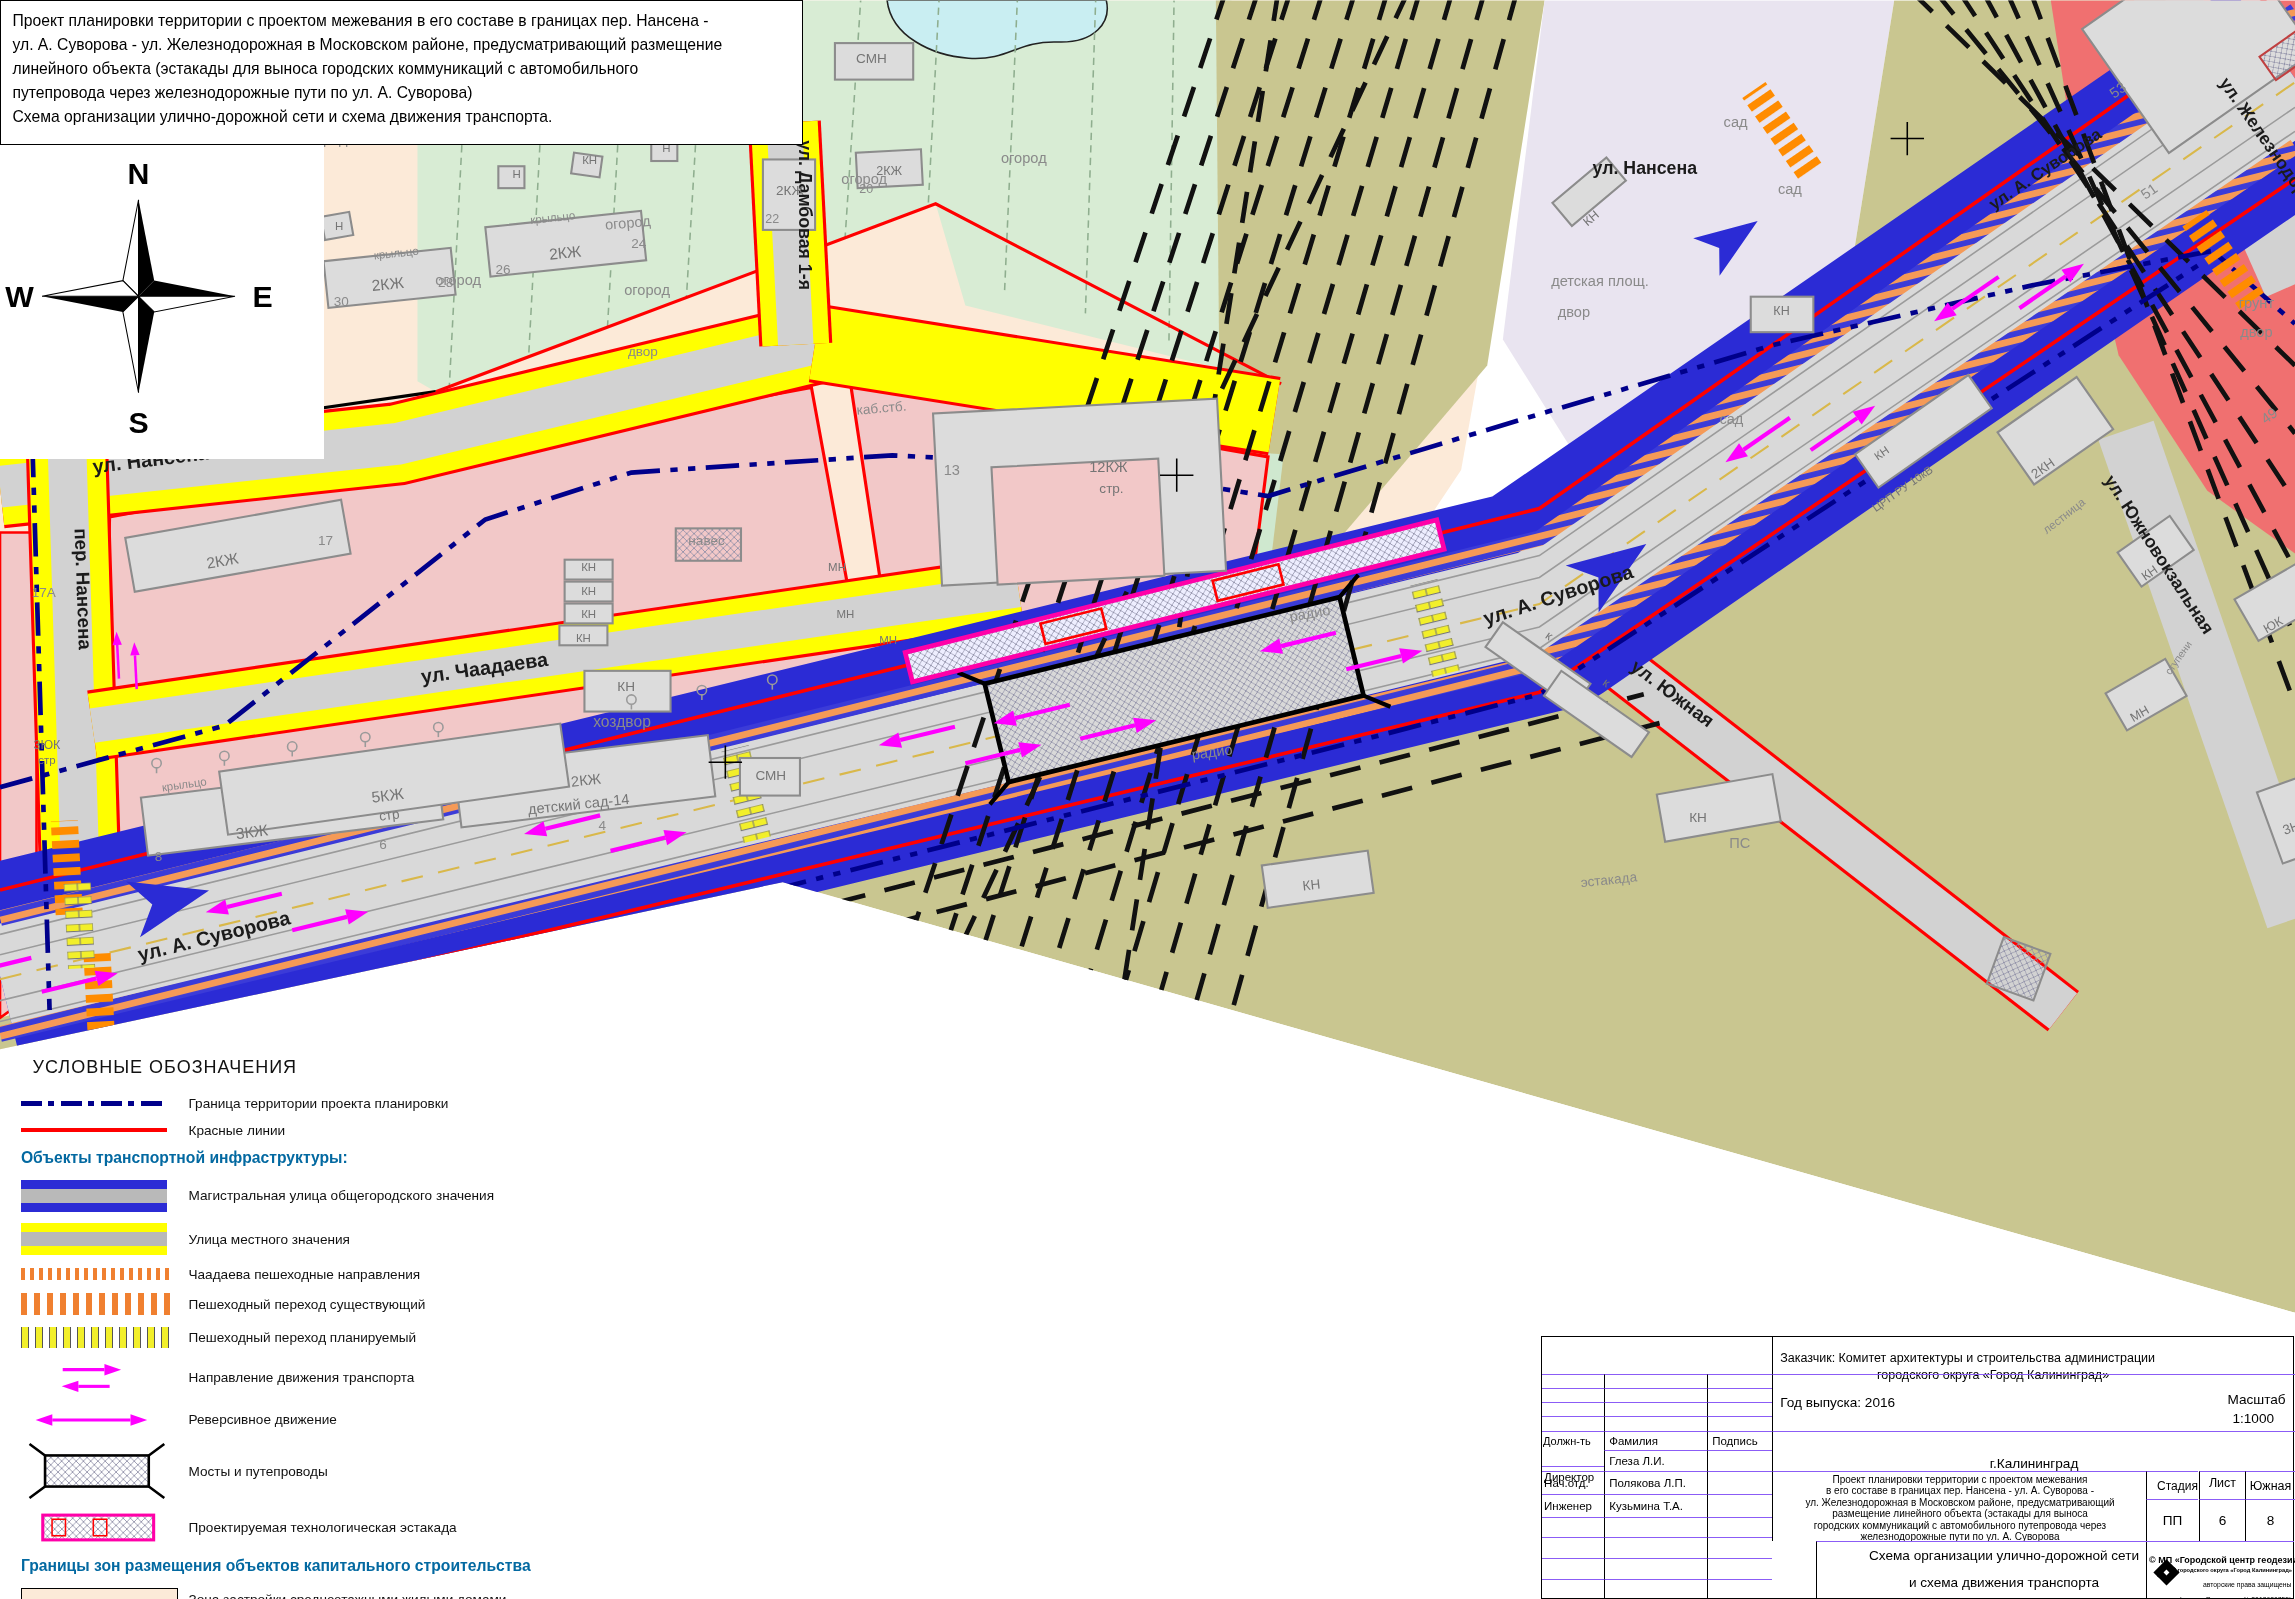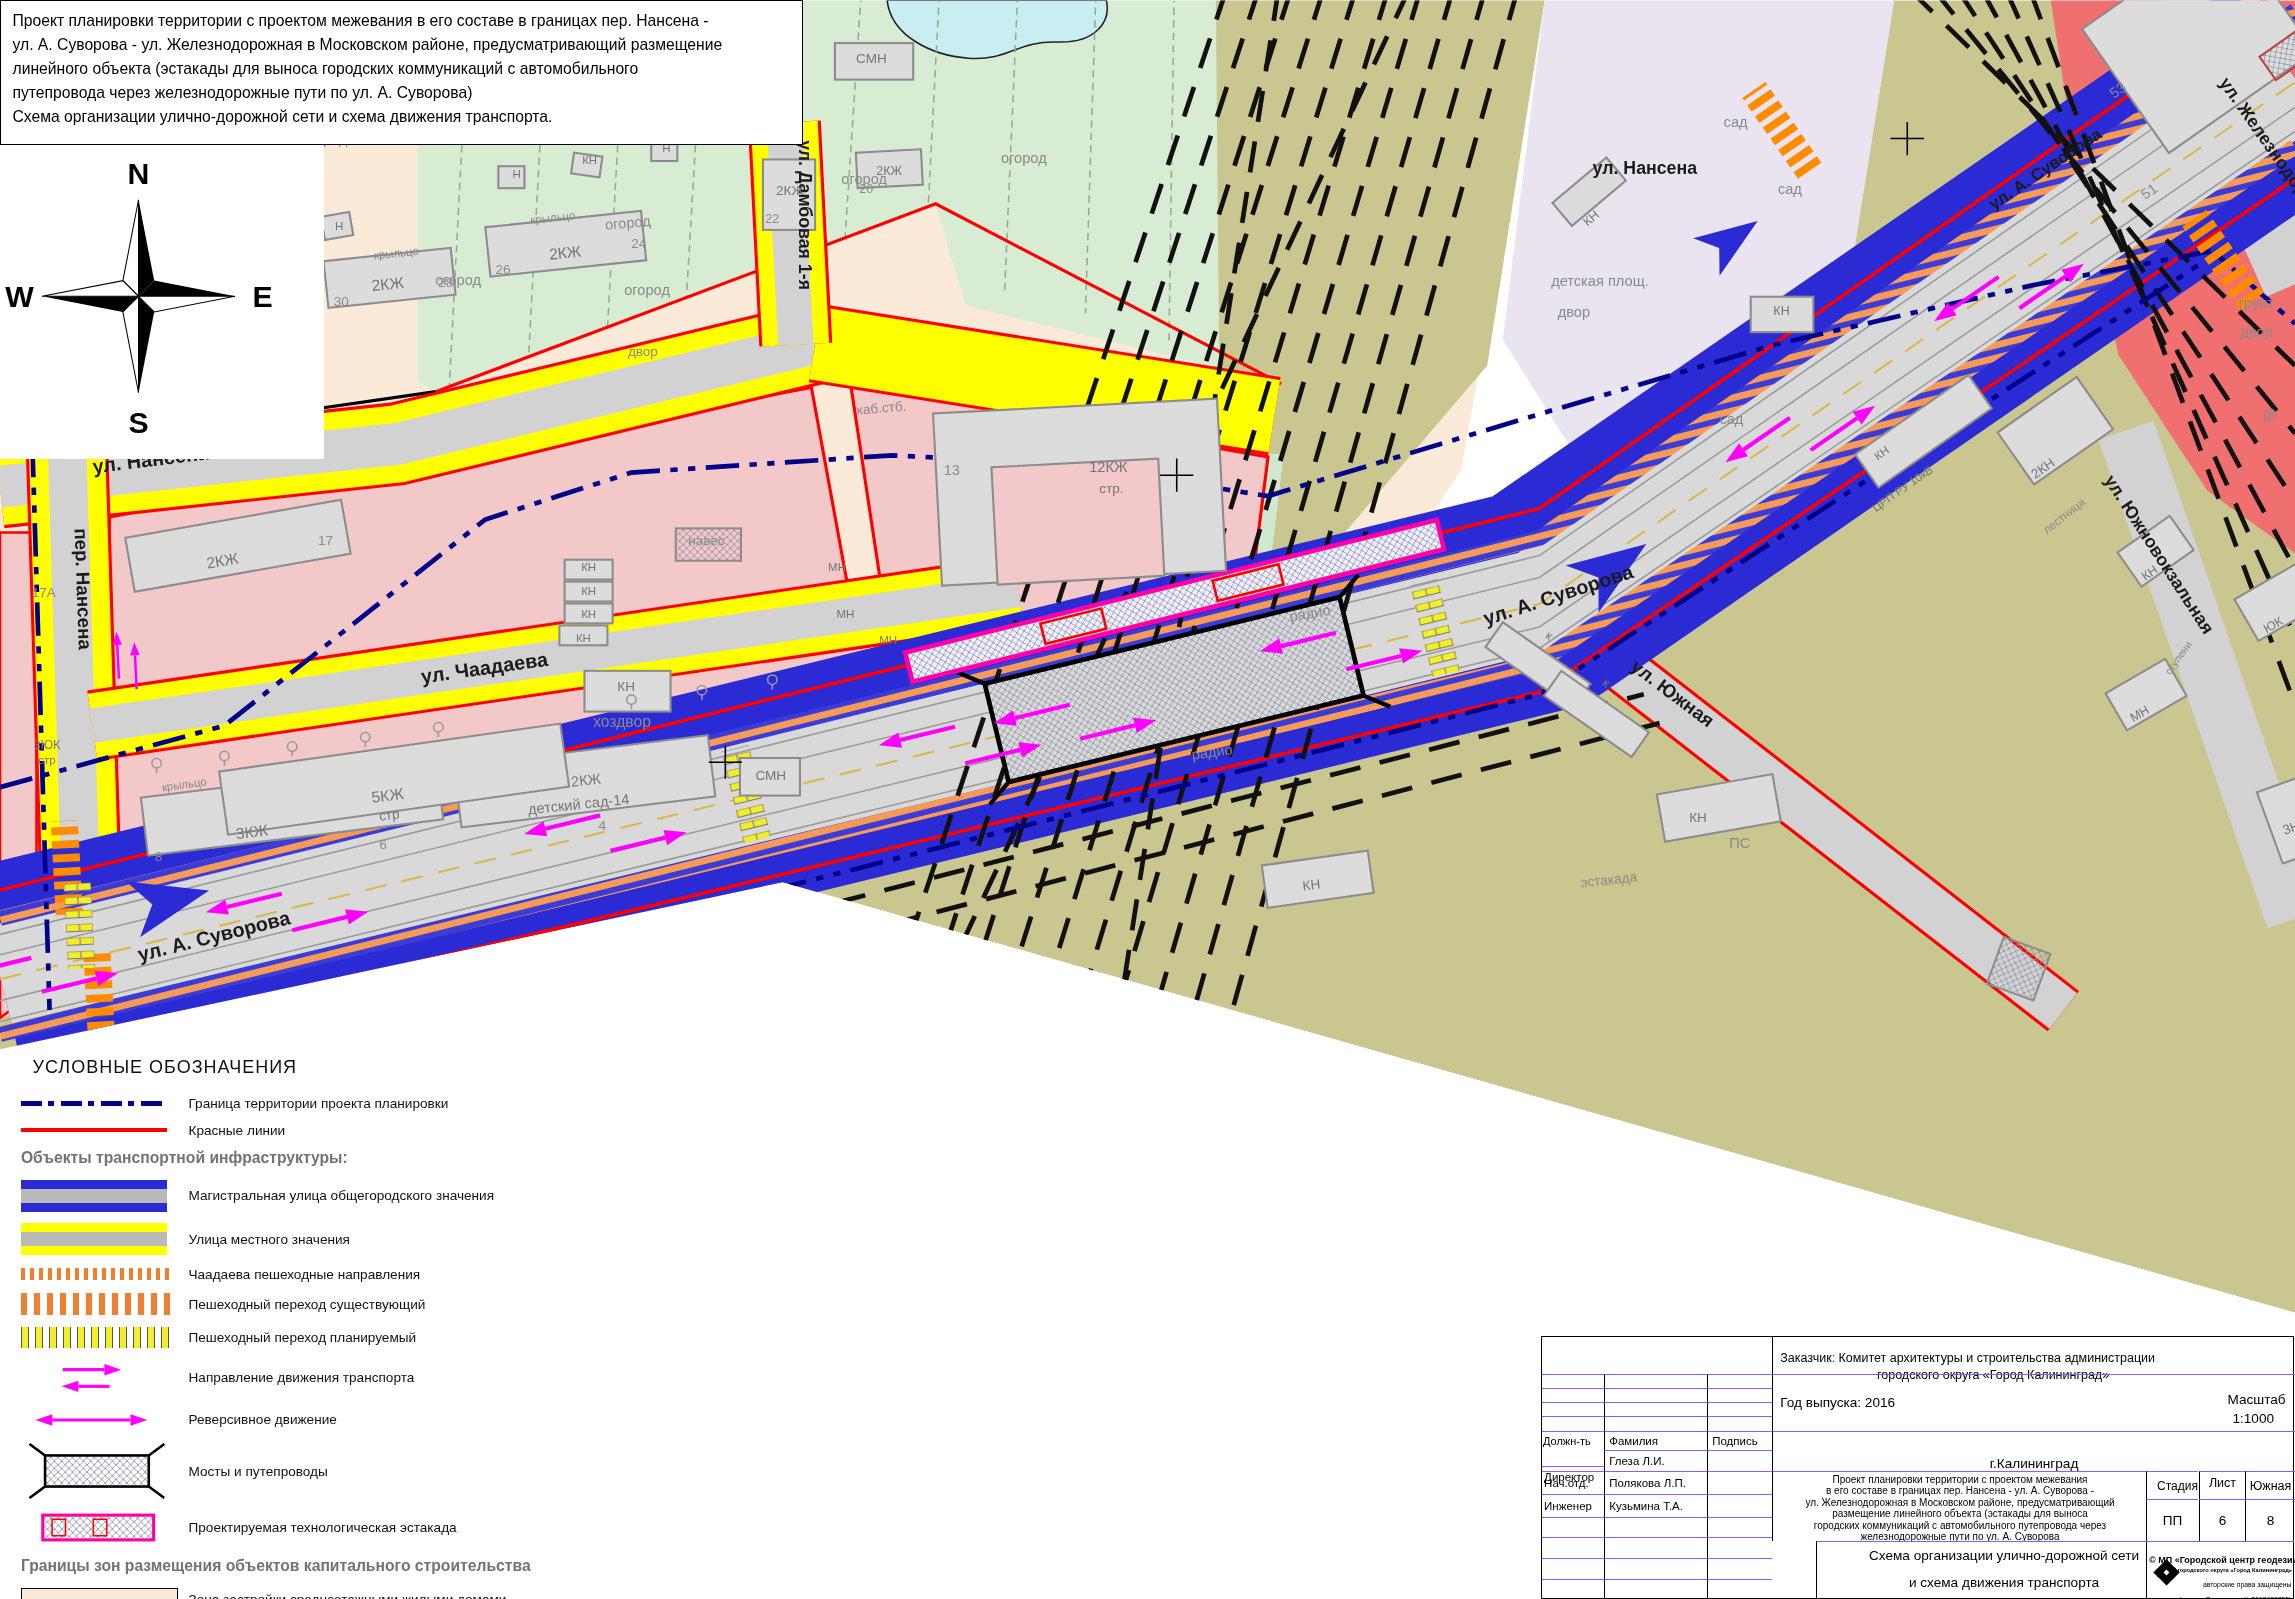--- a/index.html
+++ b/index.html
@@ -16,21 +16,21 @@
   .titlebox{left:0;top:0;width:803px;height:145px;background:#fff;border:1px solid #000;
             box-sizing:border-box;padding:8.4px 11.5px;font-size:15.7px;line-height:24px;color:#000;}
   .compassbox{left:0;top:145px;width:324px;height:314px;background:#fff;}
 
   
   .legend{left:11.5px;top:1057px;width:793px;}
   .lg-title{font-size:18px;color:#111;letter-spacing:1px;margin:0 0 18px 21px;}
   .lg-row{display:flex;align-items:center;margin-bottom:11.5px;}
   .lg-sym{width:177px;flex:0 0 177px;display:flex;align-items:center;justify-content:flex-start;padding-left:9.4px;box-sizing:border-box;}
   .lg-lab{font-size:13.6px;color:#111;}
-  .lg-h{font-size:15.7px;font-weight:bold;color:#737373;margin:5.2px 0 12.5px 9.4px;}
+  .lg-h{font-size:15.7px;font-weight:bold;color:#0369a1;margin:5.2px 0 12.5px 9.4px;}
   .l-navy{width:146px;height:4.2px;background:repeating-linear-gradient(90deg,#00008b 0 21px,#fff 21px 27px,#00008b 27px 33px,#fff 33px 40px);}
   .l-red{width:146px;height:3.1px;background:#ff0000;}
   .b-main{width:146px;height:32px;background:linear-gradient(180deg,#2b2bd5 0 9px,#b9b9b9 9px 23.5px,#2b2bd5 23.5px 32px);}
   .b-local{width:146px;height:32px;background:linear-gradient(180deg,#ffff00 0 9px,#b9b9b9 9px 23.5px,#ffff00 23.5px 32px);}
   .b-ped{width:149px;height:11.5px;background:repeating-linear-gradient(90deg,#f08030 0 4.2px,#fff 4.2px 9px);}
   .b-crossx{width:149px;height:22px;background:repeating-linear-gradient(90deg,#f08030 0 6.3px,#fff 6.3px 13px);}
   .b-crosspl{width:149px;height:21px;background:repeating-linear-gradient(90deg,#555 0 1px,#f2ef2a 1px 6.8px,#555 6.8px 7.8px,#fff 7.8px 14px);}
   .zsw{width:157px;height:23px;border:1.6px solid #000;box-sizing:border-box;}
   .z0{background:#fcead8;}
 

